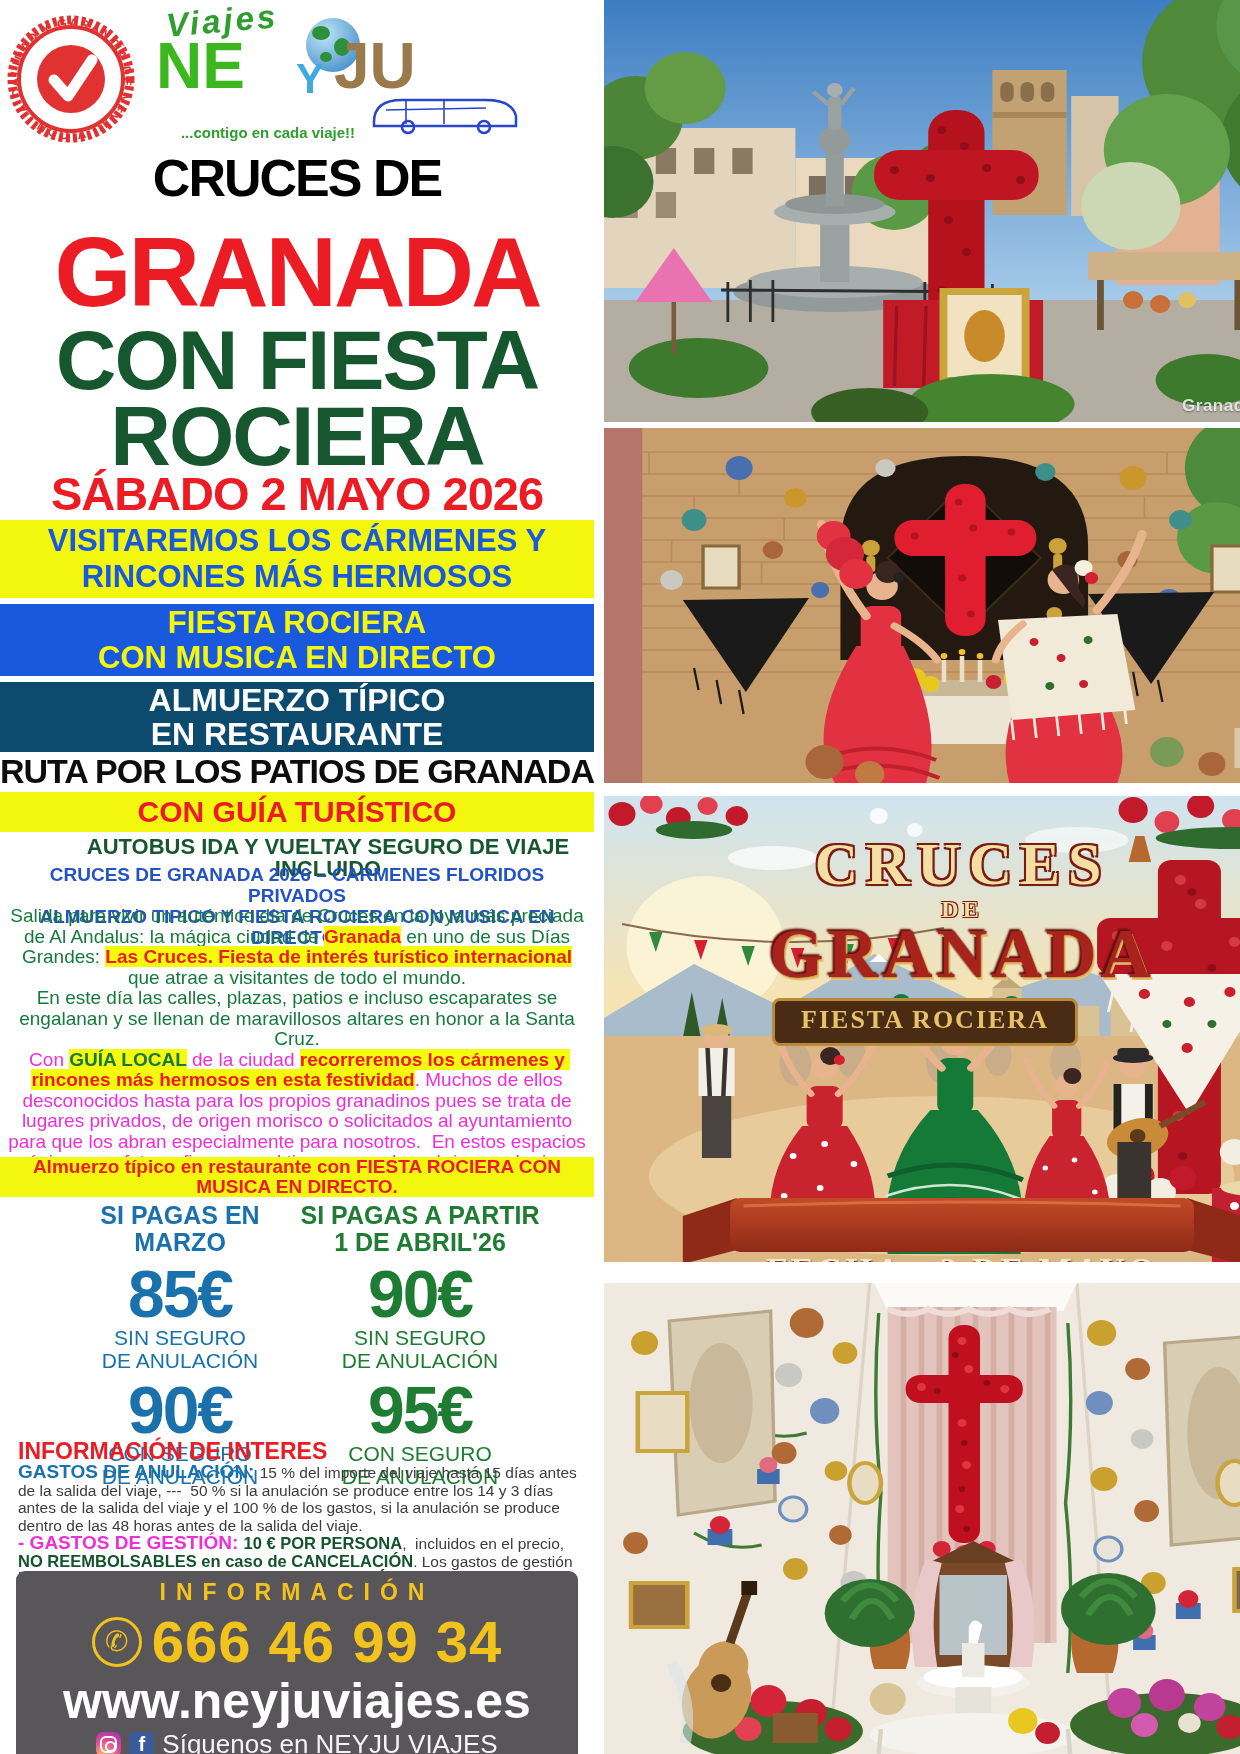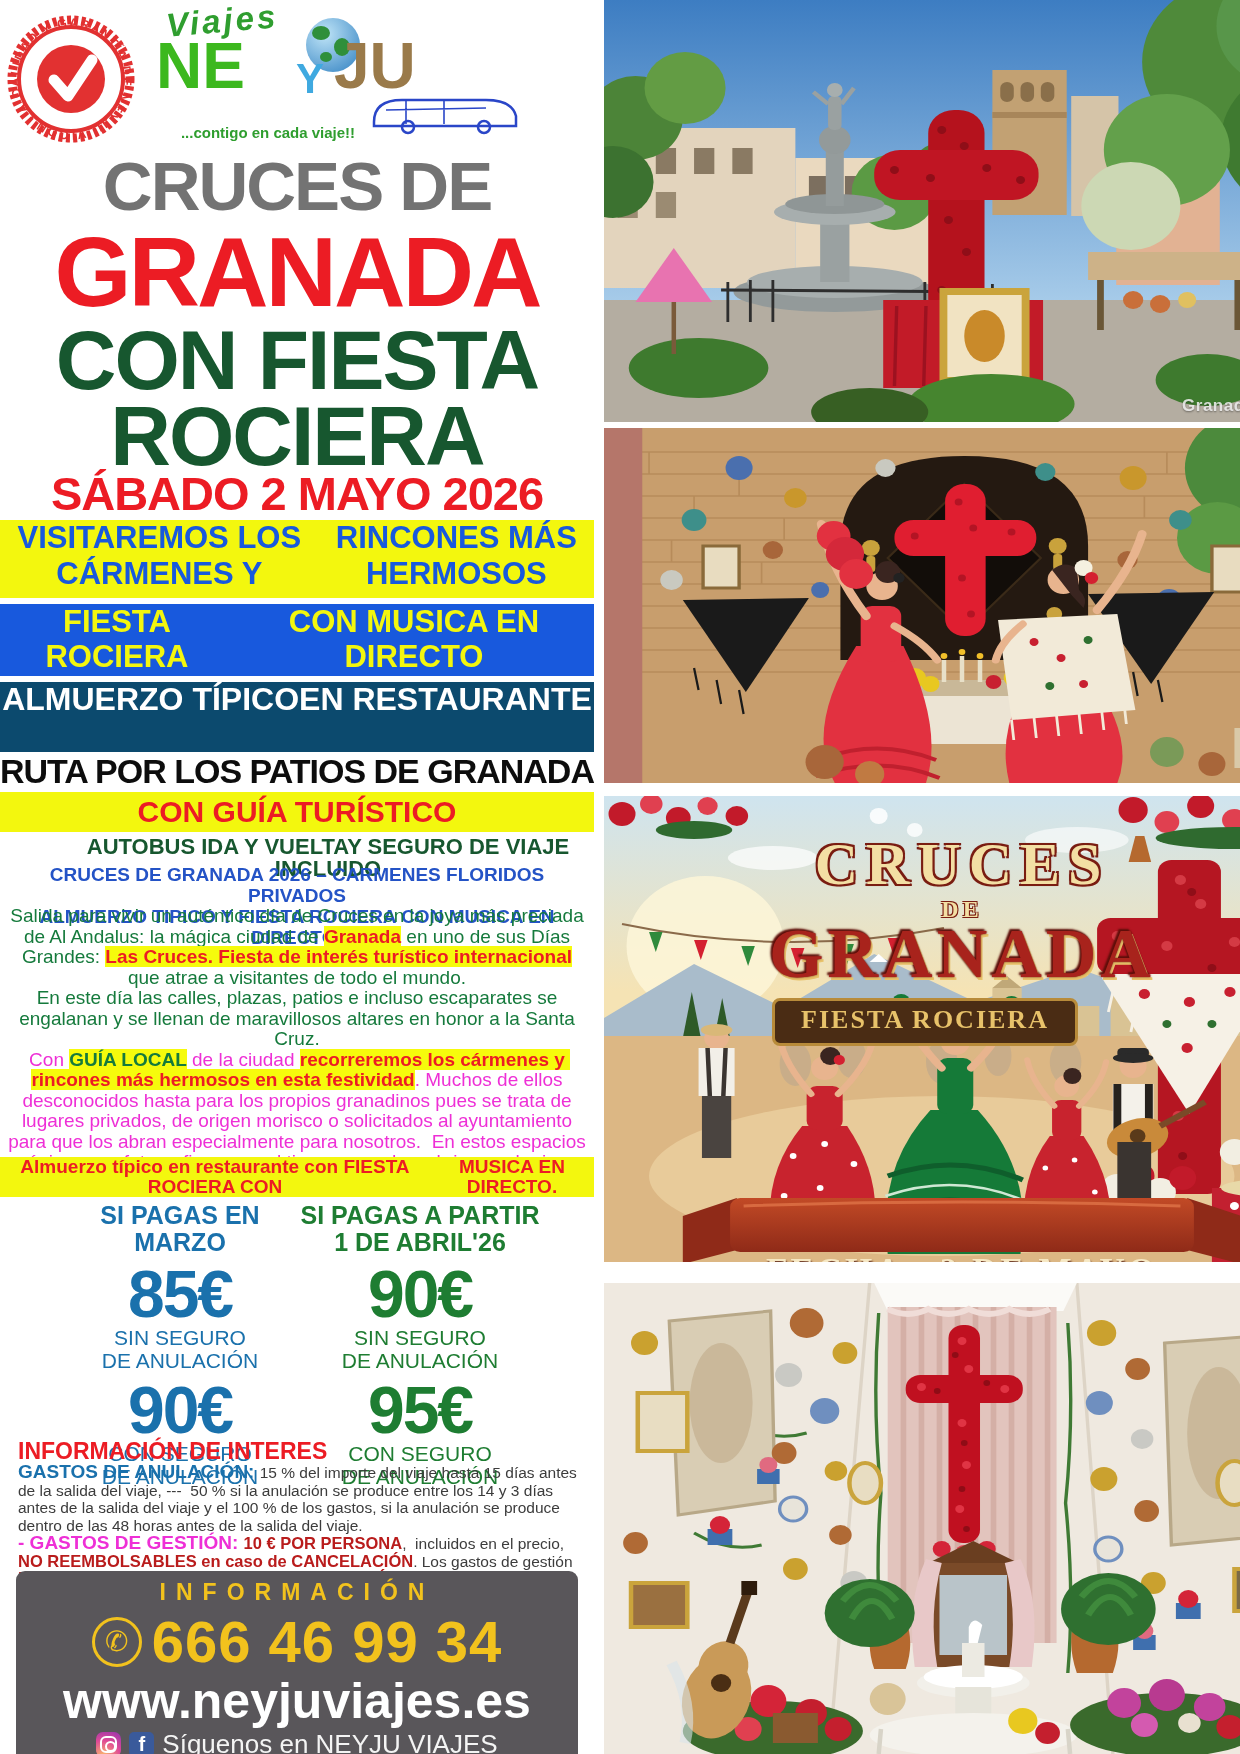--- a/index.html
+++ b/index.html
@@ -1,26 +1,26 @@
 <!DOCTYPE html>
 <html><head>
 <meta charset="utf-8">
 <style>
   html,body{margin:0;padding:0;background:#e9e9e9;}
   #page{position:relative;width:1240px;height:1754px;background:#ffffff;margin:0 auto;
         font-family:"Liberation Sans",sans-serif;overflow:hidden;}
   .abs{position:absolute;}
   .ctr{left:0;width:594px;text-align:center;}
   
-  .t1{top:152px;font-size:69px;font-weight:bold;color:#737373;letter-spacing:-2px;line-height:1;}
+  .t1{top:152px;font-size:52px;font-weight:bold;color:#000000;letter-spacing:-2px;line-height:1;}
   .t2{top:222px;font-size:99px;font-weight:bold;color:#ec1c24;letter-spacing:-3px;line-height:1;}
   .t3{top:318px;font-size:84px;font-weight:bold;color:#17572f;letter-spacing:-2px;line-height:1;}
   .t4{top:394px;font-size:84px;font-weight:bold;color:#17572f;letter-spacing:-2px;line-height:1;}
   .dateline{top:470px;font-size:47px;font-weight:bold;color:#ec1c24;letter-spacing:-1px;line-height:1;}
-  .band{left:0;width:594px;display:flex;flex-direction:row;justify-content:center;text-align:center;}
+  .band{left:0;width:594px;display:flex;flex-direction:column;justify-content:center;text-align:center;}
   .band-visit{top:520px;height:78px;background:#f3f70e;color:#1859dd;font-weight:bold;font-size:31px;line-height:36px;}
   .band-fiesta{top:604px;height:72px;background:#1859dd;color:#f3f70e;font-weight:bold;font-size:31px;line-height:35px;}
   .band-almuerzo{top:682px;height:70px;background:#0c4a6e;color:#ffffff;font-weight:bold;font-size:32px;line-height:34px;}
   .ruta{top:754px;font-size:34px;font-weight:bold;color:#0d0d0d;letter-spacing:-1px;line-height:1;}
   .band-guia{top:792px;height:40px;background:#f3f70e;color:#ec1c24;font-weight:bold;font-size:30px;line-height:40px;display:block;}
   .autobus{top:836px;font-size:22px;font-weight:bold;color:#17572f;line-height:1;margin-left:31px;}
   .lead{top:864px;font-size:19px;font-weight:bold;color:#2453c6;line-height:21px;white-space:pre-line;}
   .bodytext{top:906px;left:8px;width:578px;font-size:19px;line-height:20.5px;text-align:center;white-space:pre-wrap;}
   .seg-g{color:#157a3c;}
   .seg-m{color:#ee2fd6;}
@@ -31,21 +31,21 @@
   .pc-march{left:55px;color:#1a71ac;}
   .pc-april{left:295px;color:#1e7d32;}
   .pc-head{font-size:25px;font-weight:bold;line-height:27px;white-space:pre-line;}
   .pc-price{font-size:66px;font-weight:bold;line-height:60px;margin-top:8px;letter-spacing:-2px;}
   .pc-sub{font-size:21px;line-height:23px;white-space:pre-line;margin-top:2px;}
   .info-title{top:1440px;left:18px;font-size:23px;font-weight:bold;color:#ec1c24;line-height:1;}
   .info-body{top:1463px;left:18px;width:562px;font-size:15.5px;line-height:17.5px;color:#3c3c3c;
              text-align:left;white-space:pre-wrap;}
   .seg-bb{color:#1a71ac;font-weight:bold;font-size:19px;text-align:right;}
   .seg-mb{color:#ee2fd6;font-weight:bold;font-size:19px;}
-  .seg-kb{color:#b91c1c;font-weight:bold;font-size:16.5px;}
+  .seg-kb{color:#14532d;font-weight:bold;font-size:16.5px;}
   .seg-k{color:#3c3c3c;}
   
   .footer{top:1571px;left:16px;width:562px;height:207px;background:#59565a;text-align:center;border-radius:9px;}
   .f-info{margin-top:8px;color:#f2c21d;font-size:23px;font-weight:bold;letter-spacing:10px;}
   .f-phone{display:flex;align-items:center;justify-content:center;gap:10px;margin-top:2px;}
   .f-phone-icon{width:44px;height:44px;border:3px solid #f2c21d;border-radius:50%;color:#f2c21d;
                 font-size:28px;line-height:44px;text-align:center;flex:0 0 auto;}
   .f-phone-num{color:#f2c21d;font-size:58px;font-weight:bold;letter-spacing:1px;}
   .f-web{color:#ffffff;font-size:50px;font-weight:bold;letter-spacing:0;line-height:52px;margin-top:0px;}
   .f-social{display:flex;align-items:center;justify-content:center;gap:8px;margin-top:2px;}

